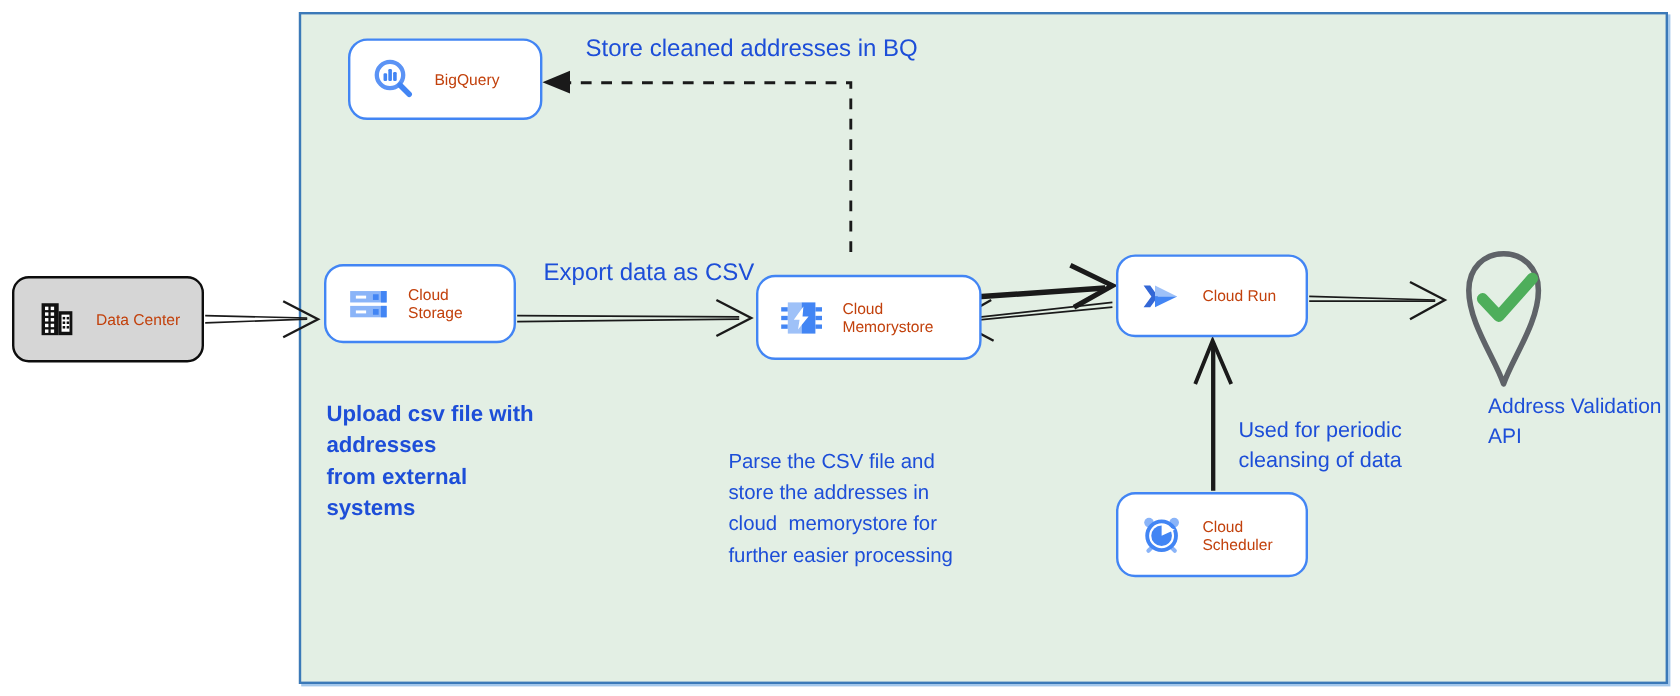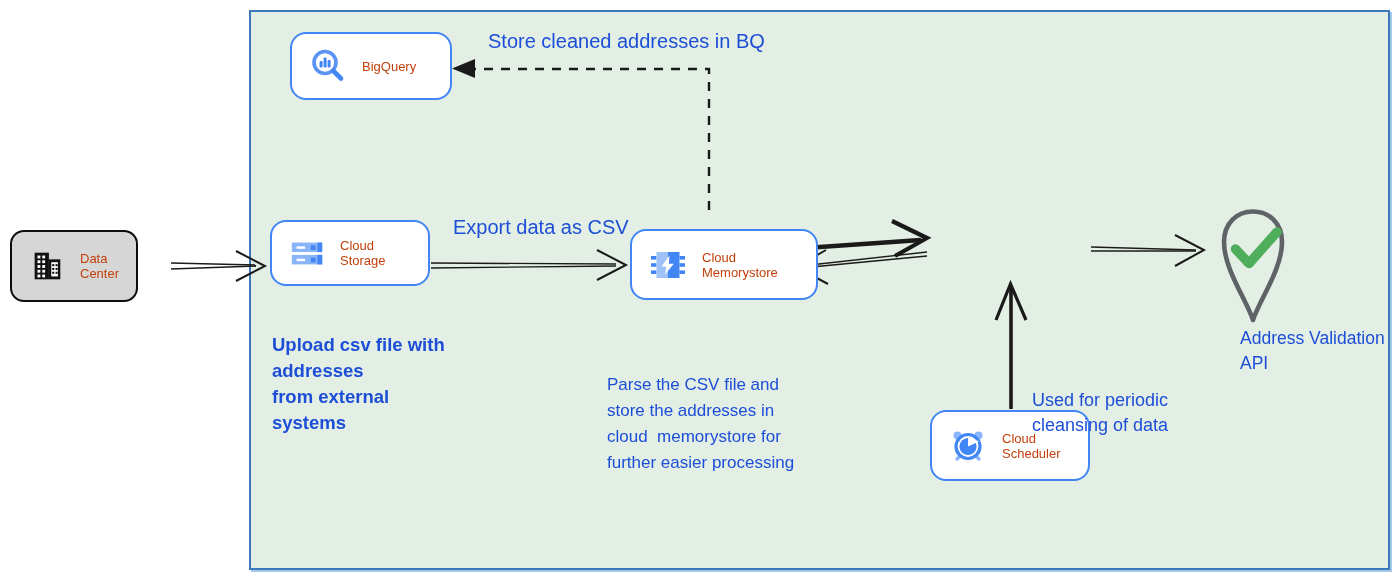--- a/index.html
+++ b/index.html
@@ -23,31 +23,31 @@
   .node svg{flex:0 0 auto;}
 
   .node-bigquery{left:290px;top:32px;width:162px;height:68px;}
   .node-storage{left:270px;top:220px;width:160px;height:66px;}
   .node-memorystore{left:630px;top:229px;width:188px;height:71px;}
   .node-memorystore .label{width:90px;}
   .node-run{left:930px;top:212px;width:160px;height:69px;}
   .node-scheduler{left:930px;top:410px;width:160px;height:71px;}
 
   .node-datacenter{
-    left:10px;top:230px;width:128px;height:72px;
+    left:10px;top:230px;width:160px;height:72px;
     background:#d6d6d6;border:2px solid #0d0d0d;border-radius:14px;
   }
 
   
   .ann{position:absolute;color:#1d4ed8;white-space:pre-wrap;}
   .ann-store-bq{left:488px;top:30px;font-size:20px;}
   .ann-export-csv{left:453px;top:216px;font-size:20px;}
   .ann-upload{left:272px;top:332px;font-size:18.5px;line-height:26px;width:230px;font-weight:bold;}
   .ann-parse{left:607px;top:332px;font-size:17px;line-height:26px;width:235px;margin-top:40px;}
-  .ann-periodic{left:1032px;top:346px;font-size:18px;line-height:25px;width:180px;margin-top:42px;}
+  .ann-periodic{left:1032px;top:346px;font-size:18px;line-height:25px;width:180px;}
   .ann-validation{left:1240px;top:326px;font-size:17.5px;line-height:25px;width:150px;}
 
   .pin-wrap{position:absolute;left:1218px;top:207px;width:70px;height:120px;}
 
   .edges{position:absolute;left:0;top:0;pointer-events:none;}
 </style>
 </head>
 <body>
 
 <div class="canvas">
@@ -166,20 +166,28 @@
           <rect x="31.5" y="18.2" width="5.5" height="3.6"></rect>
           <rect x="31.5" y="25.4" width="5.5" height="3.6"></rect>
       </g>
       <rect x="8.5" y="7" width="11.5" height="26" fill="#9ec1f8"></rect>
       <rect x="20" y="7" width="11.5" height="26" fill="#4285f4"></rect>
       <polygon points="21.5,10.5 13.5,21.5 18.3,21.5 17,29.5 25.8,18.8 20.8,18.8" fill="#ffffff"></polygon>
     </svg>
     <span class="label">Cloud Memorystore</span>
   </div>
 
+  <div class="node node-run">
+    <svg width="40" height="40" viewBox="0 0 40 40">
+      <polygon points="5,11 10.5,11 17,20 10.5,29 5,29 11.5,20" fill="#3367d6"></polygon>
+      <polygon points="14.5,11 33,20 14.5,20" fill="#9ec1f8"></polygon>
+      <polygon points="14.5,20 33,20 14.5,29" fill="#4285f4"></polygon>
+    </svg>
+    <span class="label">Cloud Run</span>
+  </div>
 
   <div class="node node-scheduler">
     <svg width="40" height="40" viewBox="0 0 40 40">
       <circle cx="9.5" cy="9.5" r="4" fill="#8ab4f8"></circle>
       <circle cx="30.5" cy="9.5" r="4" fill="#8ab4f8"></circle>
       <path d="M9,33 L12.5,29.5" stroke="#8ab4f8" stroke-width="3.4" stroke-linecap="round" fill="none"></path>
       <path d="M31,33 L27.5,29.5" stroke="#8ab4f8" stroke-width="3.4" stroke-linecap="round" fill="none"></path>
       <circle cx="20" cy="20.5" r="12" fill="#ffffff" stroke="#4285f4" stroke-width="3.2"></circle>
       <circle cx="20" cy="20.5" r="8.6" fill="#4285f4"></circle>
       <polygon points="20,20.5 20,10.5 31,15.5" fill="#ffffff"></polygon>

